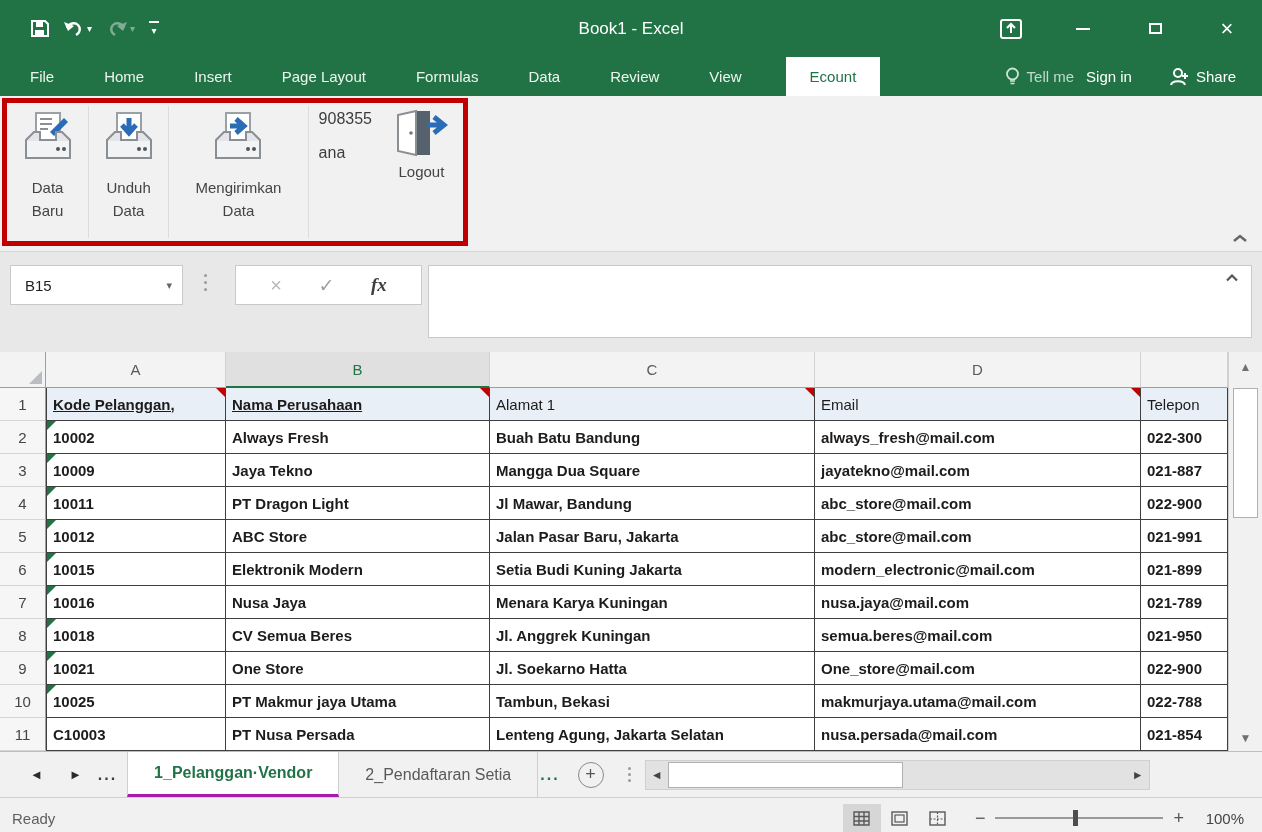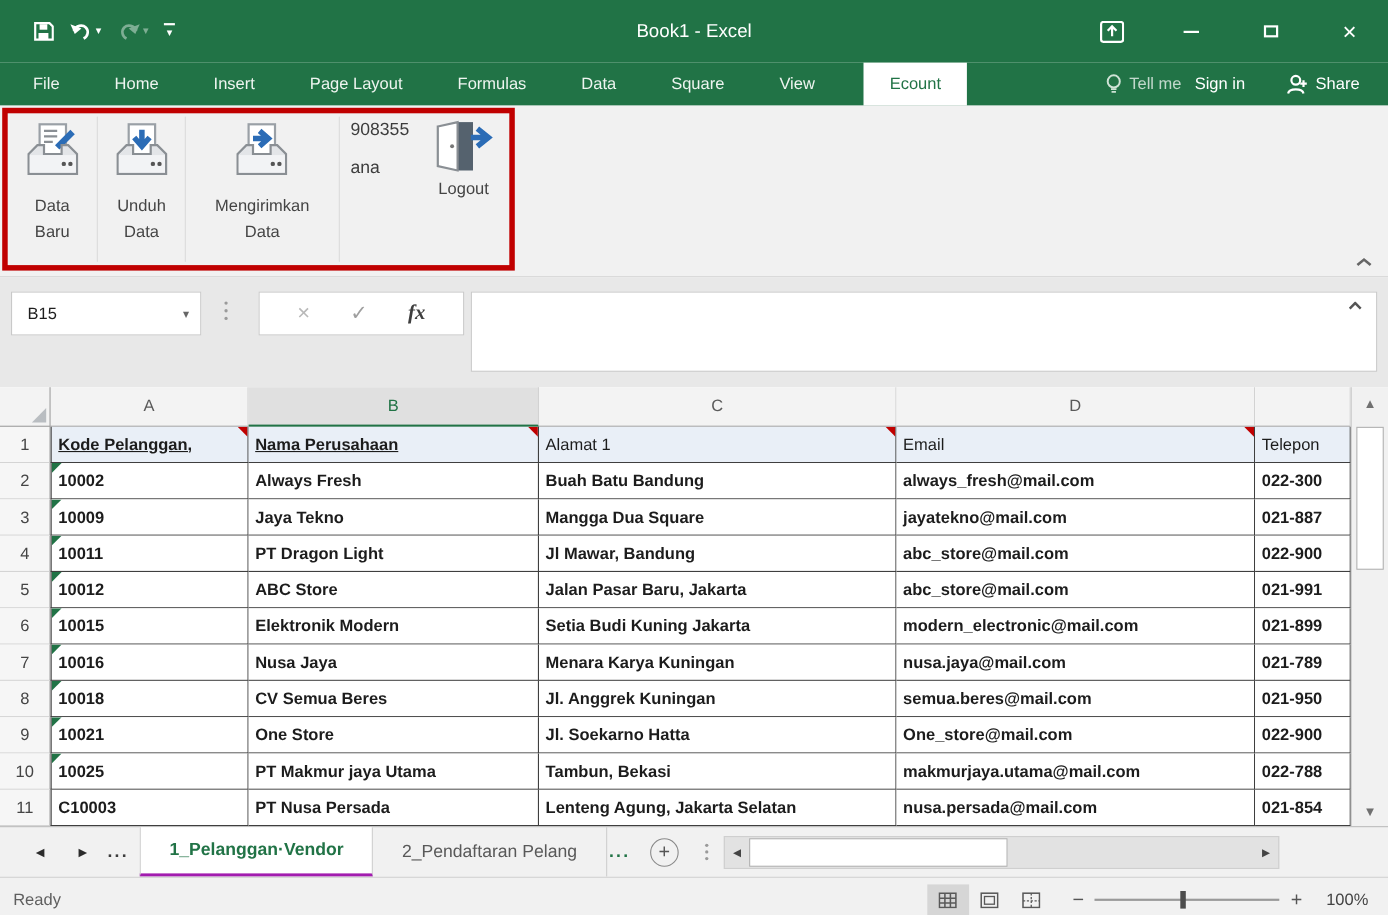--- a/index.html
+++ b/index.html
@@ -158,21 +158,21 @@
     </div>
   </div>
 
   <div class="tabbar">
     <span class="rtab">File</span>
     <span class="rtab">Home</span>
     <span class="rtab">Insert</span>
     <span class="rtab">Page Layout</span>
     <span class="rtab">Formulas</span>
     <span class="rtab">Data</span>
-    <span class="rtab">Square</span>
+    <span class="rtab">Review</span>
     <span class="rtab">View</span>
     <span class="rtab active">Ecount</span>
     <div class="tab-right">
       <span class="tellme">
         <svg width="15" height="20" viewBox="0 0 15 20">
             <circle cx="7.5" cy="7" r="5.5" fill="none" stroke="#cfe3d6" stroke-width="1.8"></circle>
             <path d="M5 14 h5 M5.5 16.5 h4" stroke="#cfe3d6" stroke-width="1.6"></path>
           </svg>
         <span>Tell me</span>
       </span>
@@ -370,21 +370,21 @@
     <span class="arr down">▼</span>
   </div>
 
   <div class="tabs-bottom">
     <div class="nav-arrows">
       <span>◄</span>
       <span>►</span>
     </div>
     <span class="nav-more">...</span>
     <div class="stab active">1_Pelanggan·Vendor</div>
-    <div class="stab next">2_Pendaftaran Pelang</div>
+    <div class="stab next">2_Pendaftaran Setia</div>
     <span class="more-green">...</span>
     <span class="addsheet">+</span>
     <div class="dots3b">
         <i></i>
         <i></i>
         <i></i>
       </div>
     <div class="hscroll">
       <span class="arr">◄</span>
       <div class="hthumb"></div>

